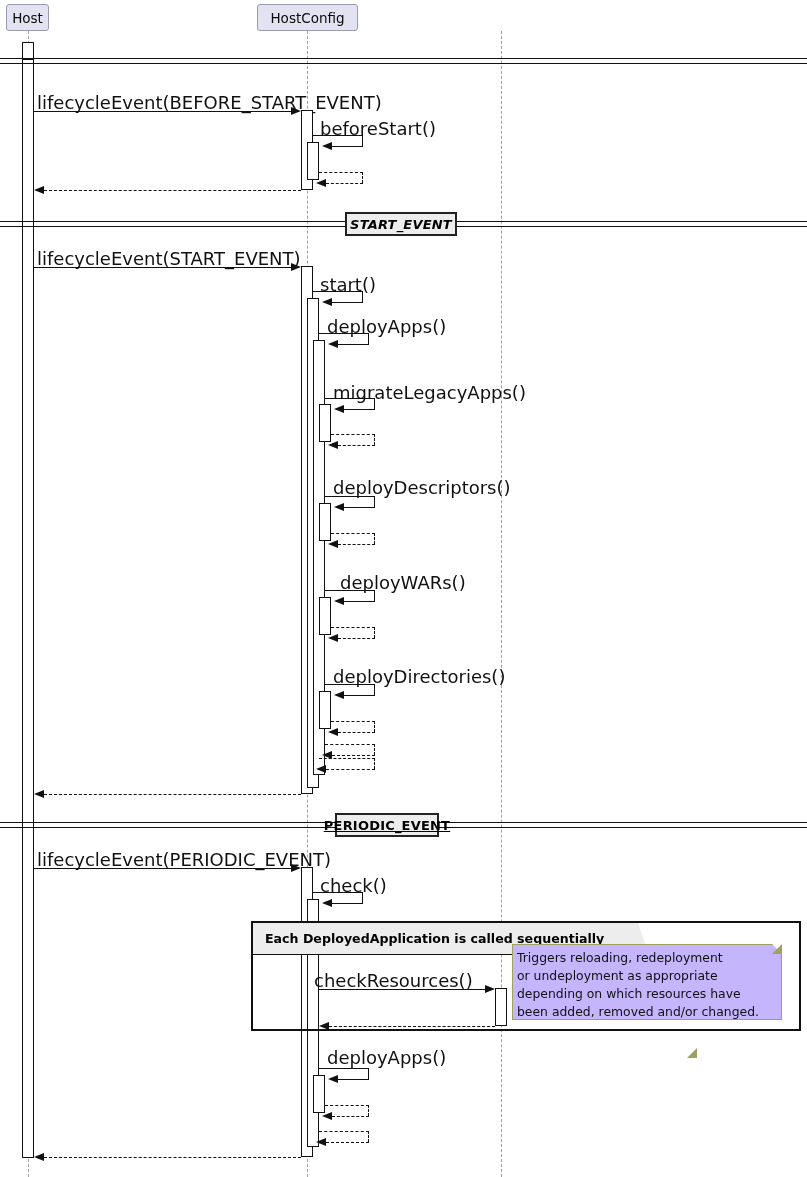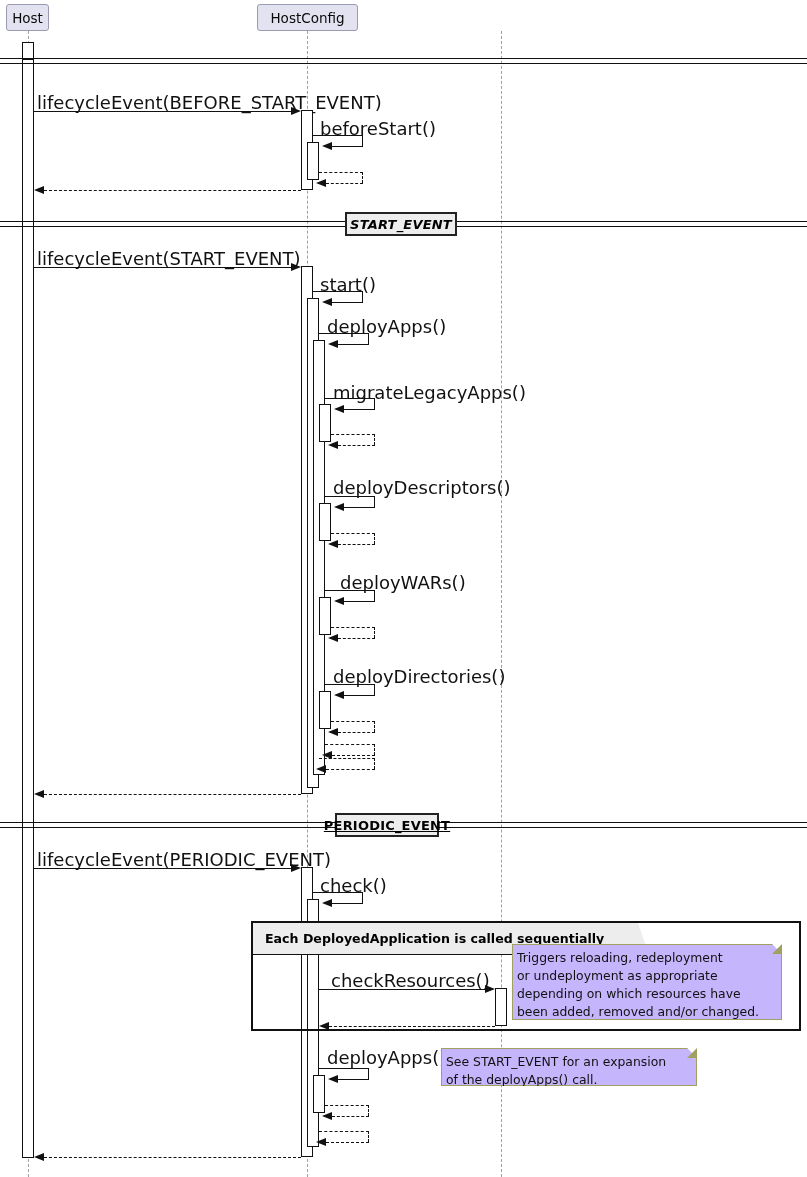--- a/index.html
+++ b/index.html
@@ -201,21 +201,21 @@
   <div class="msg-line" style="left:313px;top:892px;width:50px;"></div>
   <div class="msg-vert" style="left:362px;top:892px;height:11px;"></div>
   <div class="msg-line" style="left:332px;top:903px;width:31px;"></div>
   <div class="arrow-l" style="left:322px;top:898.5px;"></div>
 
   <div class="group-frame" style="left:251px;top:921px;width:550px;height:110px;"></div>
   <div class="group-label" style="left:253px;top:923px;width:396px;">
     <span>Each DeployedApplication is called sequentially</span>
   </div>
 
-  <div class="msg-label" style="left:331px;top:970px;">checkResources()</div>
+  <div class="msg-label" style="left:314px;top:970px;">checkResources()</div>
   <div class="msg-line" style="left:319px;top:989px;width:173px;"></div>
   <div class="arrow-r" style="left:485px;top:984.5px;"></div>
 
   <div class="act" style="left:495px;top:988px;width:12px;height:38px;"></div>
 
   <div class="msg-line dashed" style="left:329px;top:1026px;width:166px;"></div>
   <div class="arrow-l" style="left:319px;top:1021.5px;"></div>
 
   <div class="note" style="left:512px;top:944px;width:270px;height:76px;">Triggers reloading, redeployment
 or undeployment as appropriate
@@ -223,22 +223,20 @@
 been added, removed and/or changed.</div>
   <div class="note-fold" style="left:772px;top:944px;"></div>
 
   <div class="act" style="left:313px;top:1075px;width:12px;height:38px;"></div>
   <div class="msg-label" style="left:327px;top:1047px;">deployApps()</div>
   <div class="msg-line" style="left:319px;top:1068px;width:50px;"></div>
   <div class="msg-vert" style="left:368px;top:1068px;height:11px;"></div>
   <div class="msg-line" style="left:338px;top:1079px;width:31px;"></div>
   <div class="arrow-l" style="left:328px;top:1074.5px;"></div>
 
-  <div class="note" style="left:441px;top:1048px;width:256px;height:38px;">See START_EVENT for an expansion
-of the deployApps() call.</div>
   <div class="note-fold" style="left:687px;top:1048px;"></div>
 
   <div class="msg-line dashed" style="left:325px;top:1105px;width:44px;"></div>
   <div class="msg-vert dashed" style="left:368px;top:1105px;height:11px;"></div>
   <div class="msg-line dashed" style="left:332px;top:1116px;width:37px;"></div>
   <div class="arrow-l" style="left:322px;top:1111.5px;"></div>
 
   <div class="msg-line dashed" style="left:319px;top:1131px;width:50px;"></div>
   <div class="msg-vert dashed" style="left:368px;top:1131px;height:11px;"></div>
   <div class="msg-line dashed" style="left:326px;top:1142px;width:43px;"></div>

